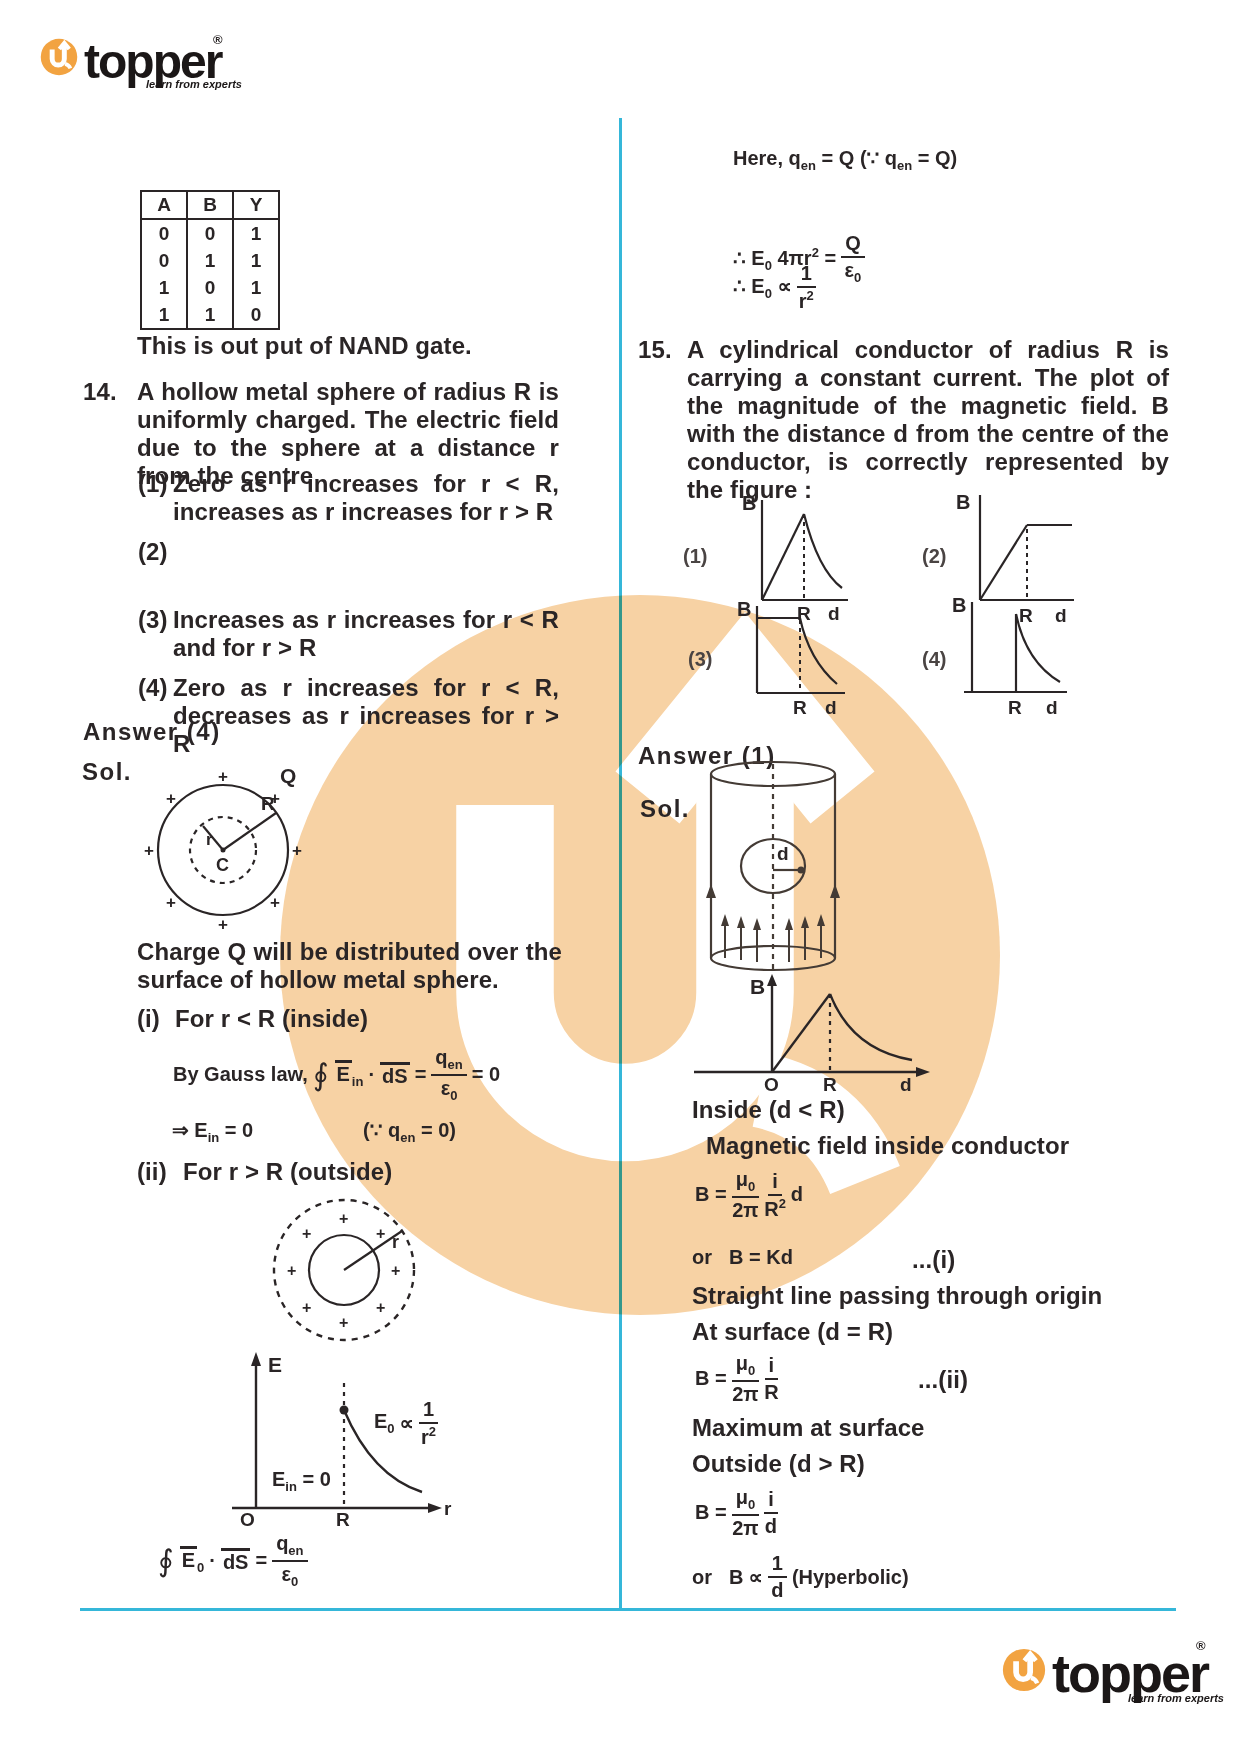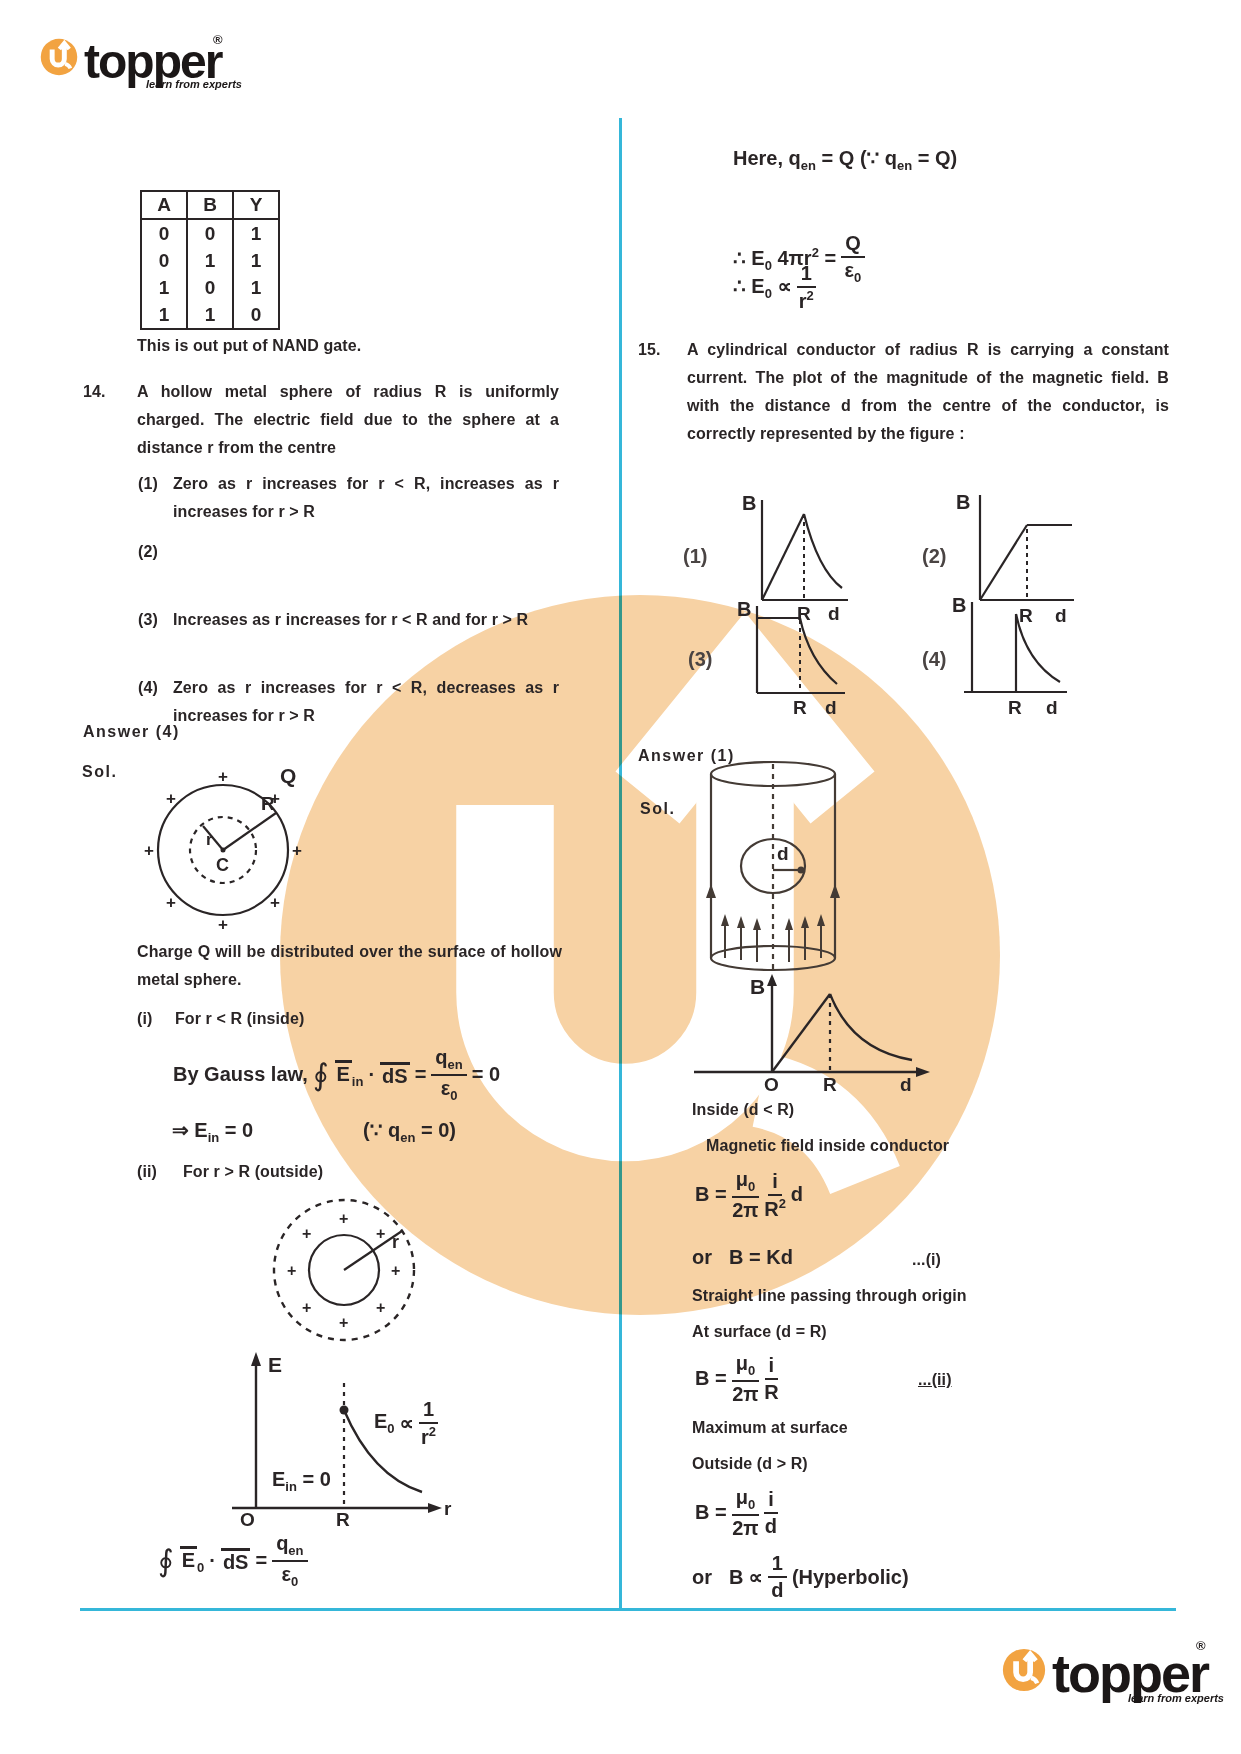--- a/index.html
+++ b/index.html
@@ -1,19 +1,19 @@
 <!DOCTYPE html>
 <html><head>
 <meta charset="utf-8">
 <style>
   html,body{margin:0;padding:0;background:#e8e8e8;}
   .page{position:relative;width:1241px;height:1754px;background:#ffffff;overflow:hidden;
         font-family:"Liberation Sans",sans-serif;font-weight:bold;color:#2a2526;}
   .abs{position:absolute;}
-  .txt{font-size:16px;line-height:28px;letter-spacing:0.1px;}
+  .txt{font-size:24px;line-height:28px;letter-spacing:0.1px;}
   .just{text-align:justify;}
   .eq{position:absolute;display:flex;align-items:center;font-size:20px;gap:5px;white-space:nowrap;}
   .frac{display:inline-flex;flex-direction:column;align-items:center;line-height:1.15;}
   .frac .n{border-bottom:2.5px solid #2a2526;padding:0 4px 1px;}
   .frac .d{padding-top:1px;}
   sub{font-size:13px;}
   sup{font-size:13px;}
   .bar{display:inline-block;border-top:3px solid #2a2526;padding:0 2px;line-height:1.15;}
   .oint{font-size:30px;font-weight:normal;margin-right:1px;}
   .vline{position:absolute;left:619px;top:118px;width:3px;height:1492px;background:#35b7d9;mix-blend-mode:multiply;}
@@ -349,21 +349,21 @@
     <span>B =</span>
     <span class="frac">
       <span class="n"><span>μ</span><sub>0</sub></span>
       <span class="d">2π</span>
     </span>
     <span class="frac">
       <span class="n">i</span>
       <span class="d">R</span>
     </span>
   </div>
-  <div class="abs txt" style="left:918px;top:1366px;text-decoration:underline;">...(ii)</div>
+  <div class="abs txt" style="left:918px;top:1366px;">...(ii)</div>
 
   <div class="abs txt" style="left:692px;top:1414px;">Maximum at surface</div>
   <div class="abs txt" style="left:692px;top:1450px;">Outside (d &gt; R)</div>
 
   <div class="eq" style="left:695px;top:1486px;">
     <span>B =</span>
     <span class="frac">
       <span class="n"><span>μ</span><sub>0</sub></span>
       <span class="d">2π</span>
     </span>

